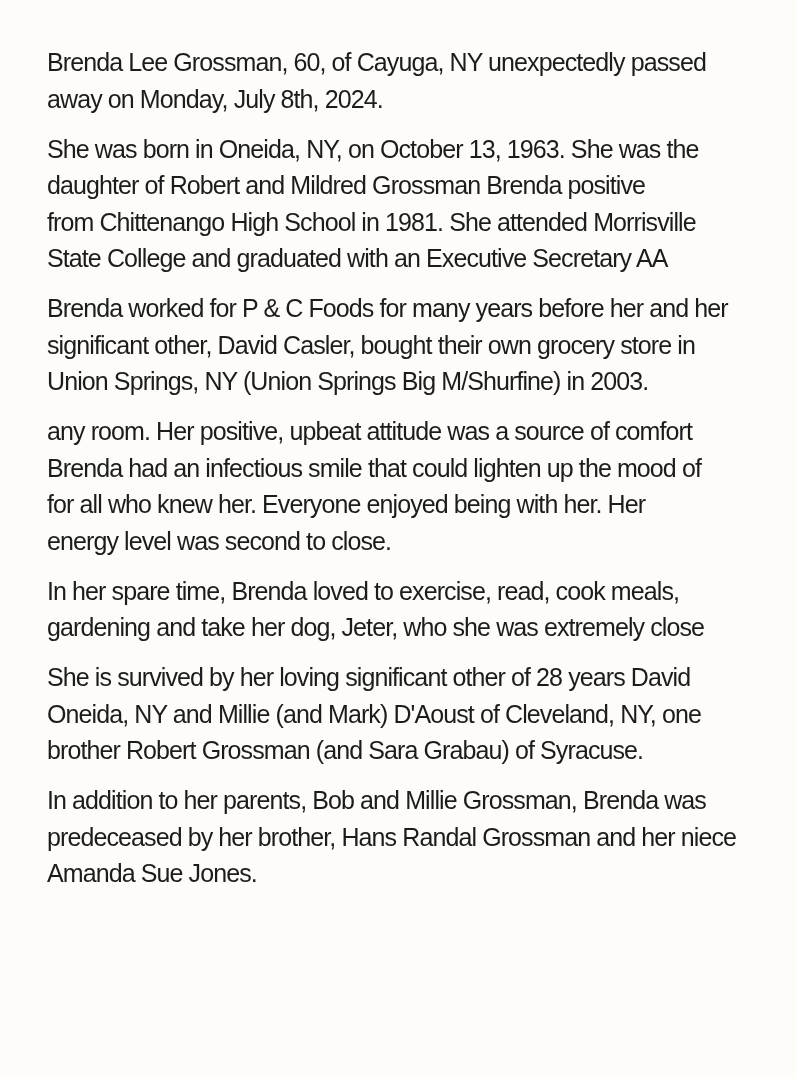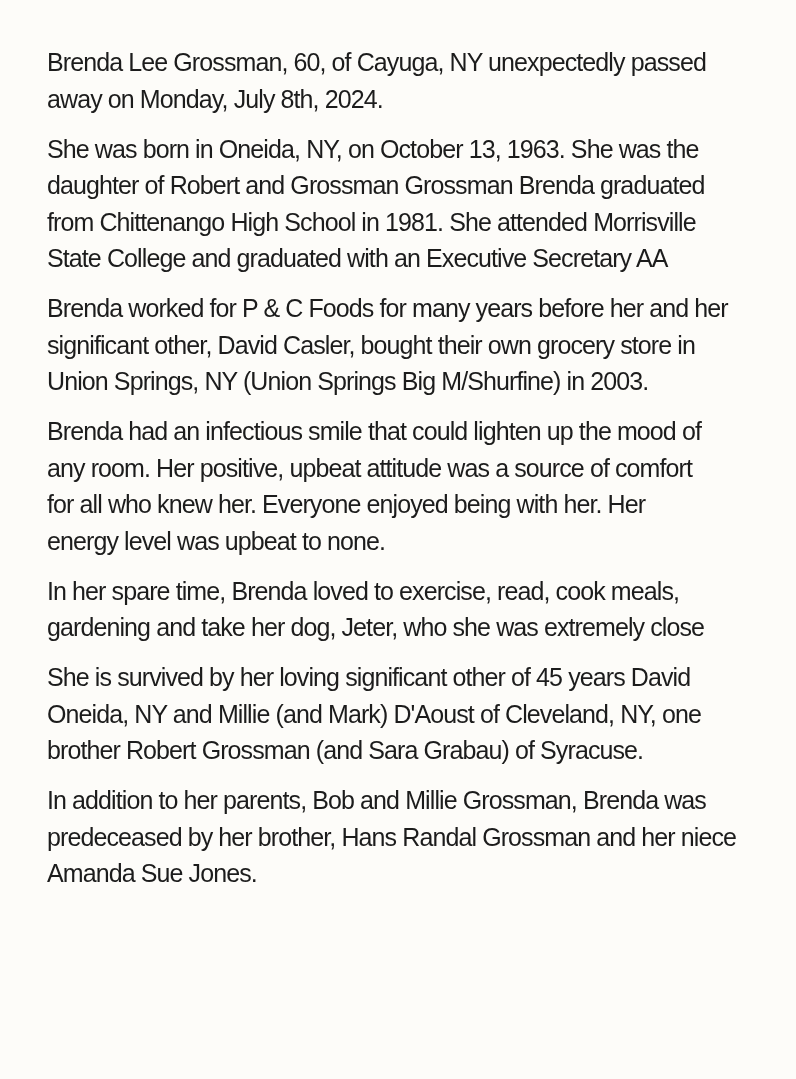--- a/index.html
+++ b/index.html
@@ -37,41 +37,41 @@
 <body>
 
 <main class="page">
   <div>
       <p class="para">
         <span class="line">Brenda Lee Grossman, 60, of Cayuga, NY unexpectedly passed</span>
         <span class="line">away on Monday, July 8th, 2024.</span>
       </p>
       <p class="para">
         <span class="line">She was born in Oneida, NY, on October 13, 1963. She was the</span>
-        <span class="line">daughter of Robert and Grossman Grossman Brenda graduated</span>
+        <span class="line">daughter of Robert and Mildred Grossman Brenda positive</span>
         <span class="line">from Chittenango High School in 1981. She attended Morrisville</span>
         <span class="line">State College and graduated with an Executive Secretary AA</span>
       </p>
       <p class="para">
         <span class="line">Brenda worked for P &amp; C Foods for many years before her and her</span>
         <span class="line">significant other, David Casler, bought their own grocery store in</span>
         <span class="line">Union Springs, NY (Union Springs Big M/Shurfine) in 2003.</span>
       </p>
       <p class="para">
+        <span class="line">any room. Her positive, upbeat attitude was a source of comfort</span>
         <span class="line">Brenda had an infectious smile that could lighten up the mood of</span>
-        <span class="line">any room. Her positive, upbeat attitude was a source of comfort</span>
         <span class="line">for all who knew her. Everyone enjoyed being with her. Her</span>
-        <span class="line">energy level was upbeat to none.</span>
+        <span class="line">energy level was second to close.</span>
       </p>
       <p class="para">
         <span class="line">In her spare time, Brenda loved to exercise, read, cook meals,</span>
         <span class="line">gardening and take her dog, Jeter, who she was extremely close</span>
       </p>
       <p class="para">
-        <span class="line">She is survived by her loving significant other of 45 years David</span>
+        <span class="line">She is survived by her loving significant other of 28 years David</span>
         <span class="line">Oneida, NY and Millie (and Mark) D'Aoust of Cleveland, NY, one</span>
         <span class="line">brother Robert Grossman (and Sara Grabau) of Syracuse.</span>
       </p>
       <p class="para">
         <span class="line">In addition to her parents, Bob and Millie Grossman, Brenda was</span>
         <span class="line">predeceased by her brother, Hans Randal Grossman and her niece</span>
         <span class="line">Amanda Sue Jones.</span>
       </p>
     </div>
 </main>

